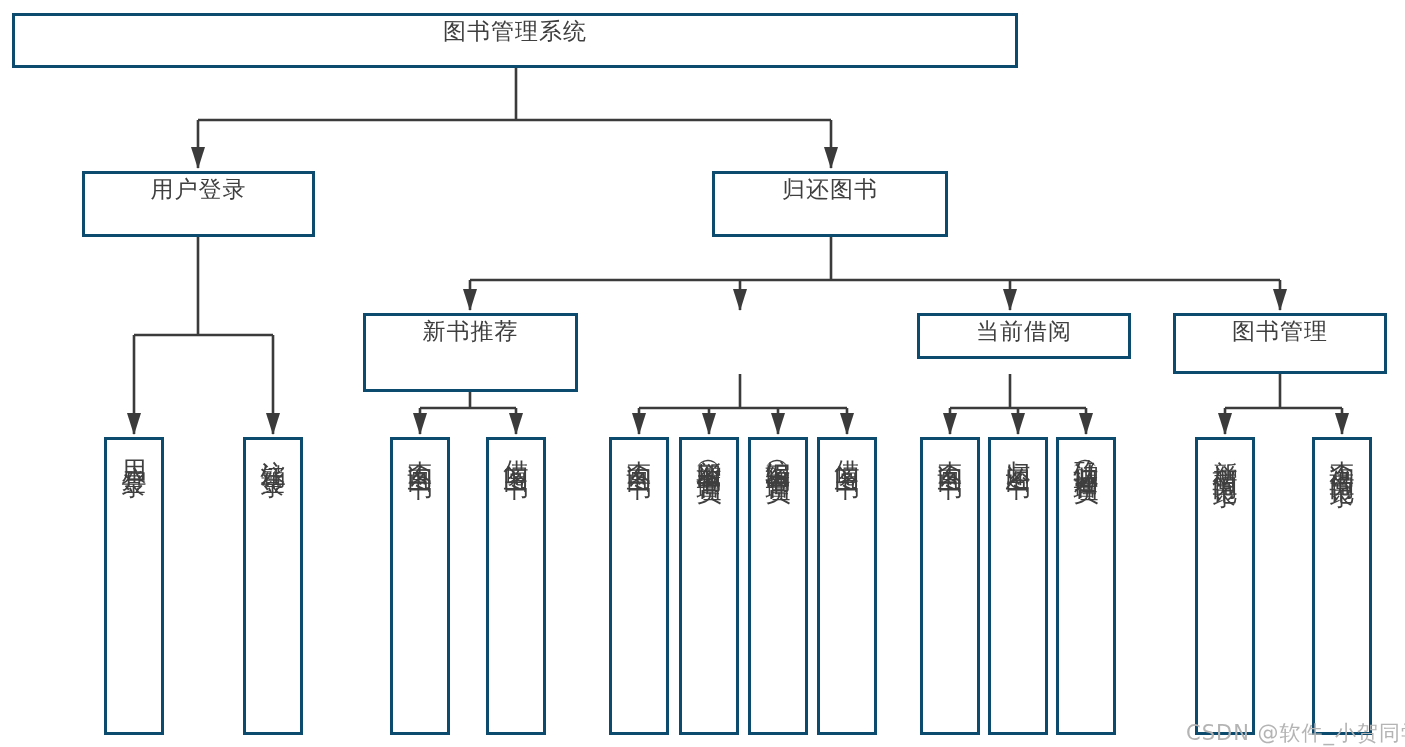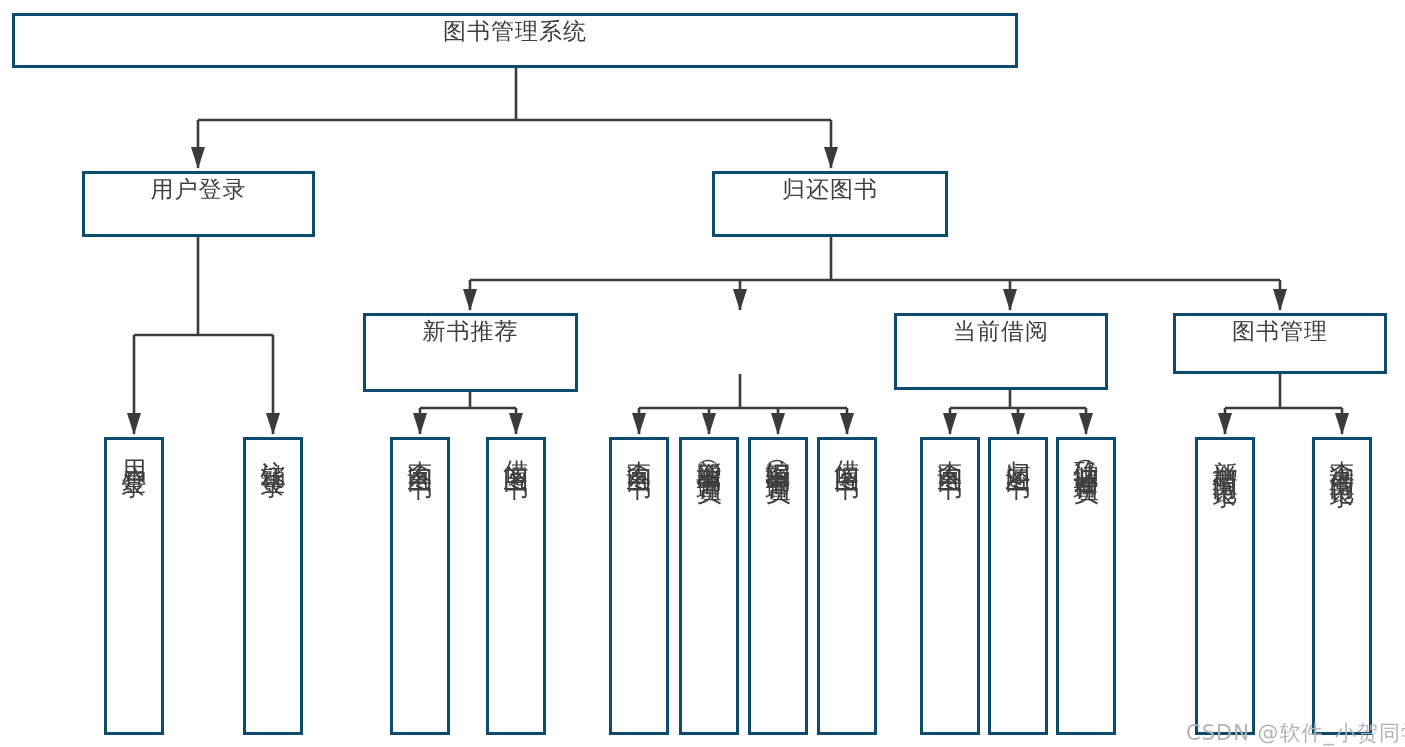--- a/index.html
+++ b/index.html
@@ -111,21 +111,21 @@
   <div class="box" style="left:82px;top:171px;width:233px;height:66px;">
     <span class="hlabel">用户登录</span>
   </div>
   <div class="box" style="left:712px;top:171px;width:236px;height:66px;">
     <span class="hlabel">归还图书</span>
   </div>
 
   <div class="box" style="left:363px;top:313px;width:215px;height:79px;">
     <span class="hlabel">新书推荐</span>
   </div>
-  <div class="box" style="left:894px;top:313px;width:214px;height:77px;">
+  <div class="box" style="left:917px;top:313px;width:214px;height:46px;">
     <span class="hlabel">当前借阅</span>
   </div>
   <div class="box" style="left:1173px;top:313px;width:214px;height:61px;">
     <span class="hlabel">图书管理</span>
   </div>
 
   <div class="box" style="left:104px;top:437px;width:60px;height:298px;">
     <span class="vlabel">用户登录</span>
   </div>
   <div class="box" style="left:243px;top:437px;width:60px;height:298px;">

